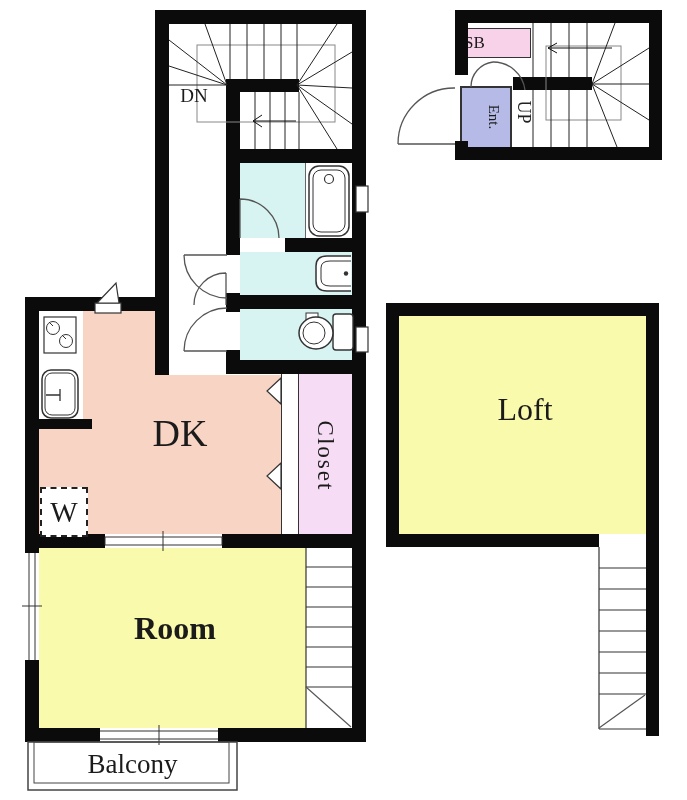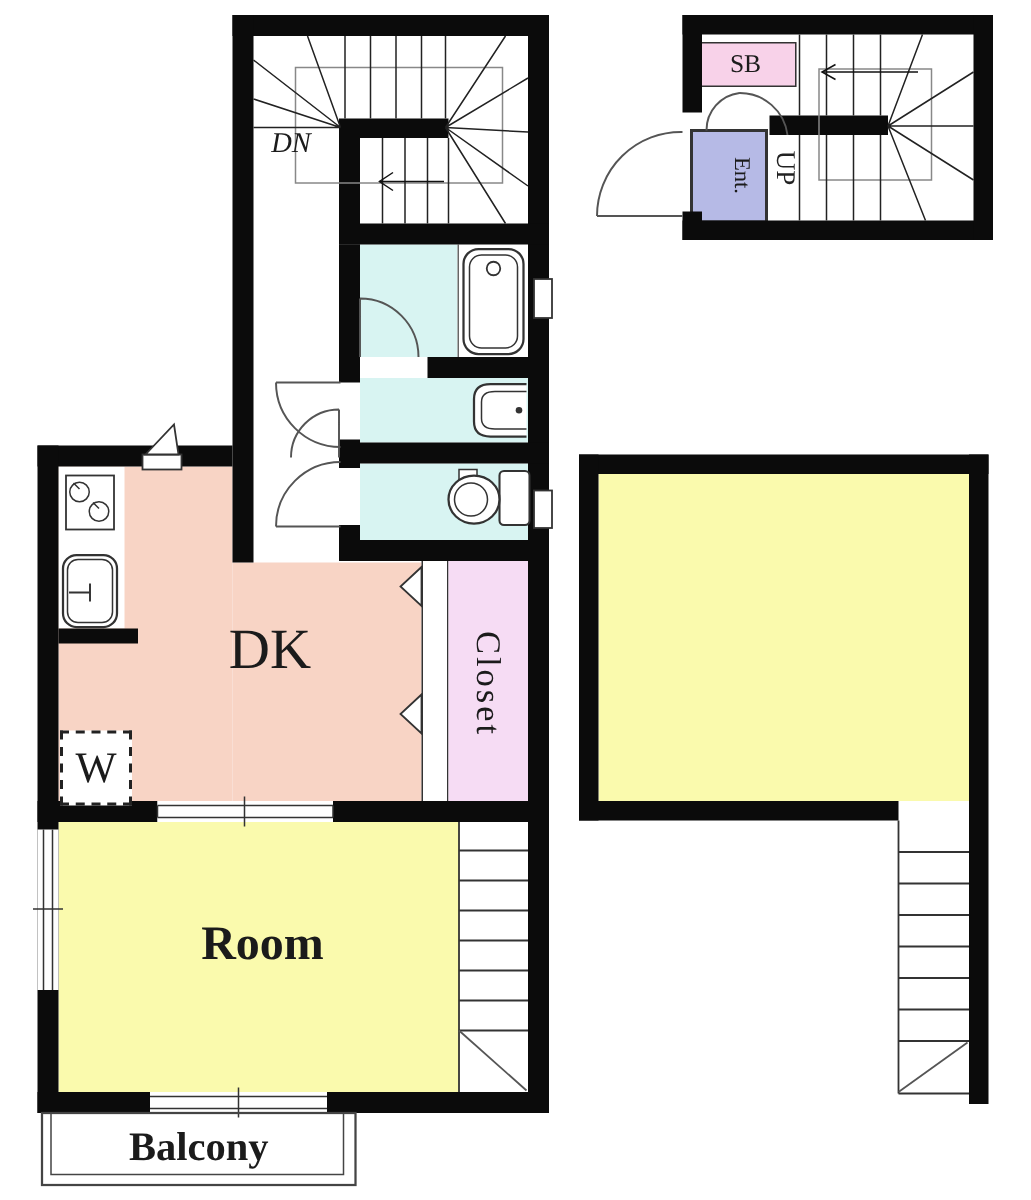--- a/index.html
+++ b/index.html
@@ -7,21 +7,21 @@
         font-family:"Liberation Serif","DejaVu Serif",serif;color:#1b1b1b;}
   .abs{position:absolute;}
   .wall{position:absolute;background:var(--wall,#0b0b0b);}
   .fill{position:absolute;}
   .lbl{position:absolute;text-align:center;color:#1b1b1b;line-height:1;}
   .two{line-height:46px;}
   .rot{transform:rotate(90deg);transform-origin:center center;white-space:nowrap;}
   .wbox{position:absolute;border:2px dashed #222;background:#fff;display:flex;align-items:center;justify-content:center;}
   .strip{position:absolute;background:#fff;border-left:1.5px solid #333;border-right:1.5px solid #333;box-sizing:border-box;}
   .entbox{position:absolute;border:2px solid #333;box-sizing:border-box;}
-  .sbbox{position:absolute;border:1.5px solid #333;box-sizing:border-box;display:flex;align-items:center;justify-content:center;}
+  .sbbox{position:absolute;border:1.5px solid #333;box-sizing:border-box;display:flex;align-items:center;justify-content:flex-start;}
   svg.overlay{position:absolute;left:0;top:0;pointer-events:none;}
 </style>
 </head>
 <body>
 
 <div class="plan">
 
   <div class="fill" style="left: 39px; top: 311px; width: 116px; height: 223px; background-color: rgb(248, 212, 197);"></div>
   <div class="fill" style="left: 155px; top: 375px; width: 128px; height: 159px; background-color: rgb(248, 212, 197);"></div>
   <div class="fill" style="left:39px;top:311px;width:44px;height:108px;background:#fff;"></div>
@@ -171,34 +171,35 @@
       <path d="M592,84 L615,23 M592,84 L649,48 M592,84 L649,84 M592,84 L649,120 M592,84 L617,147"></path>
       <path d="M548,48 H612" stroke="#111"></path>
       <path d="M557,43 L548,48 L557,53" stroke="#111"></path>
     </g>
     <g stroke="#555" stroke-width="1.3" fill="none">
       <path d="M398,144 H455 M398,144 A56,56 0 0 1 455,88"></path>
       <path d="M471,87 A25,25 0 0 1 493,62 M493,62 A32,32 0 0 1 525,90"></path>
     </g>
   </svg>
 
-  <div class="lbl" style="left:168px;top:86px;width:52px;font-size:19px;font-style:italic;">DN</div>
+  <div class="lbl" style="left:168px;top:86px;width:52px;font-size:19px;">DN</div>
 
   <div class="lbl two" style="left:100px;top:410px;width:160px;font-size:38px;">
     <div>DK</div>
   </div>
 
   <div class="lbl rot" style="left:268px;top:444px;width:114px;height:24px;font-size:23px;letter-spacing:2px;">Closet</div>
 
   <div class="lbl two" style="left:90px;top:605px;width:170px;font-size:32px;font-weight:bold;">
     <div>Room</div>
   </div>
 
   <div class="lbl two" style="left:440px;top:386px;width:170px;font-size:32px;">
-  </div>
-
-  <div class="lbl" style="left:50px;top:751px;width:165px;font-size:27px;font-weight:bold;">Balcony</div>
+    <div>Loft</div>
+  </div>
+
+  <div class="lbl" style="left:50px;top:751px;width:165px;font-size:27px;">Balcony</div>
 
   <div class="lbl rot" style="left:458px;top:106px;width:64px;height:22px;font-size:15px;">Ent.</div>
 
   <div class="lbl rot" style="left:494px;top:101px;width:56px;height:22px;font-size:18px;color:#222;">UP</div>
 
 </div>
 
 </body></html>

